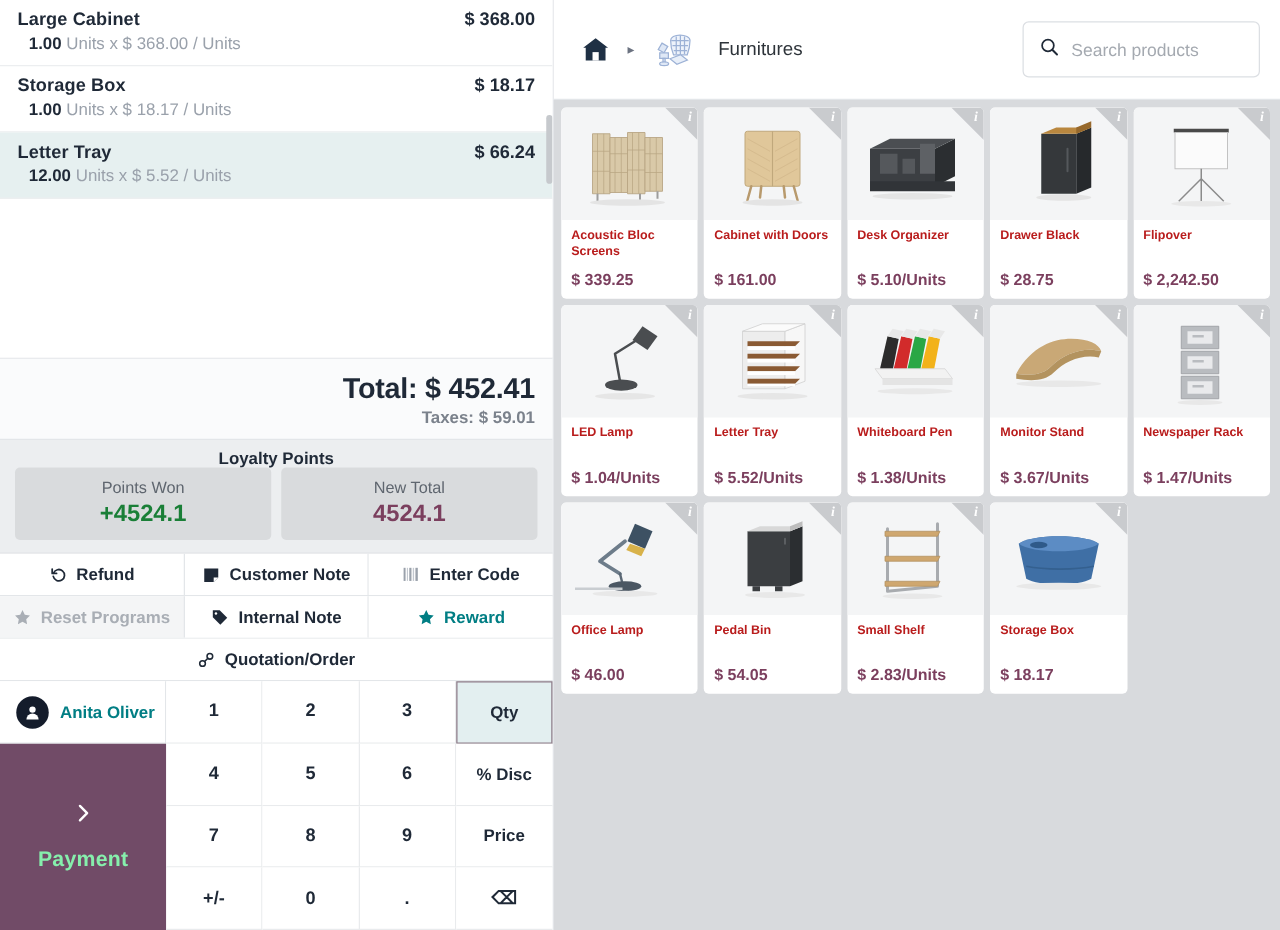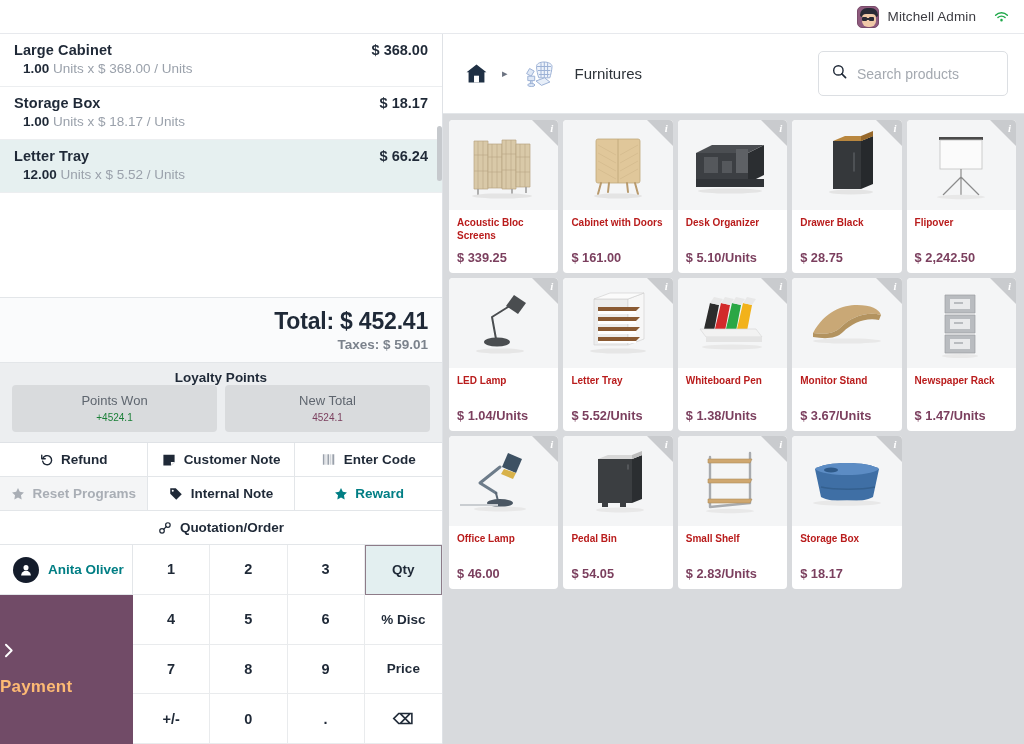--- a/index.html
+++ b/index.html
@@ -83,21 +83,21 @@
     padding: 7px 12px 10px 12px;
     border-bottom: 1px solid #dfe2e6;
   }
   .loyalty-title { text-align: center; font-size: 13.5px; font-weight: 700; color: #1f2937; margin-bottom: 0; }
   .loyalty-row { display: flex; gap: 8px; }
   .loyalty-card {
     flex: 1 1 0; background: #d9dbdd; border-radius: 4px;
     padding: 8px 4px 9px 4px; text-align: center;
   }
   .lc-label { font-size: 13px; color: #5f666f; margin-bottom: 4px; }
-  .lc-value { font-size: 10px; font-weight: 400; }
+  .lc-value { font-size: 19px; font-weight: 700; }
   .lc-value.green { color: #1a7f37; }
   .lc-value.plum { color: #7b3f5e; }
 
   
   .ctrl-grid { flex: 0 0 auto; display: flex; flex-direction: column; }
   .ctrl-row { display: flex; border-bottom: 1px solid #e3e6e9; }
   .ctrl-btn {
     flex: 1 1 0; height: 33px;
     display: flex; align-items: center; justify-content: center; gap: 7px;
     font-size: 13.5px; font-weight: 700; color: #1f2937;
@@ -118,22 +118,22 @@
     padding-left: 13px; background: #ffffff;
     border-right: 1px solid #e3e6e9; border-bottom: 1px solid #e3e6e9;
     cursor: pointer;
   }
   .cust-avatar {
     width: 26px; height: 26px; border-radius: 50%; background: #141c2b;
     display: flex; align-items: center; justify-content: center; flex: 0 0 26px;
   }
   .cust-name { font-size: 13.5px; font-weight: 700; color: #017e84; }
   .payment-btn {
-    flex: 1 1 auto; background: #714b67; color: #fdba74;
-    display: flex; flex-direction: column; justify-content: center;
+    flex: 1 1 auto; background: #714b67; color: #86efac;
+    display: flex; flex-direction: column; align-items: center; justify-content: center;
     gap: 14px; cursor: pointer;
   }
   .pay-label { font-size: 17px; font-weight: 700; letter-spacing: .2px; }
   .numpad { flex: 1 1 auto; display: grid; grid-template-columns: repeat(4, 1fr); grid-template-rows: repeat(4, 1fr); }
   .np {
     display: flex; align-items: center; justify-content: center;
     font-size: 14.5px; font-weight: 700; color: #1f2937;
     background: #ffffff;
     border-right: 1px solid #e9ebed; border-bottom: 1px solid #e9ebed;
     cursor: pointer;
@@ -184,37 +184,20 @@
   .info-corner .ltr { position:absolute; top:2px; right:5px; color:#ffffff; font-size:11px; font-weight:700; font-style: italic; font-family:"Liberation Serif", serif; }
   .card-body { flex: 1 1 auto; padding: 7px 8px 0 8px; display: flex; flex-direction: column; }
   .card-name { font-size: 10px; font-weight: 700; color: #b91c1c; line-height: 1.25; }
   .card-price { font-size: 12.8px; font-weight: 700; color: #7b3f5e; margin-top: auto; padding-bottom: 8px; }
 </style>
 </head>
 <body>
 
 <div id="app">
 
-  <div class="userbar">
-    <div class="userbar-inner">
-      <div class="avatar">
-        <div class="hair"></div>
-          <div class="face"></div>
-        <div class="g1"></div>
-          <div class="g2"></div>
-          <div class="gb"></div>
-      </div>
-      <span class="username">Mitchell Admin</span>
-      <svg class="wifi" viewBox="0 0 20 16">
-        <path d="M10 13.2a1.5 1.5 0 100-3 1.5 1.5 0 000 3z" fill="#1fa84a"></path>
-        <path d="M5.8 8.7a6 6 0 018.4 0" stroke="#1fa84a" stroke-width="1.7" fill="none" stroke-linecap="round"></path>
-        <path d="M3.1 5.9a9.9 9.9 0 0113.8 0" stroke="#1fa84a" stroke-width="1.7" fill="none" stroke-linecap="round"></path>
-      </svg>
-    </div>
-  </div>
 
   <div class="split">
 
     <div class="leftpane">
 
       <div class="orderlines">
         <div class="orderline">
           <div class="ol-top">
             <span class="ol-name">Large Cabinet</span>
             <span class="ol-price">$ 368.00</span>

